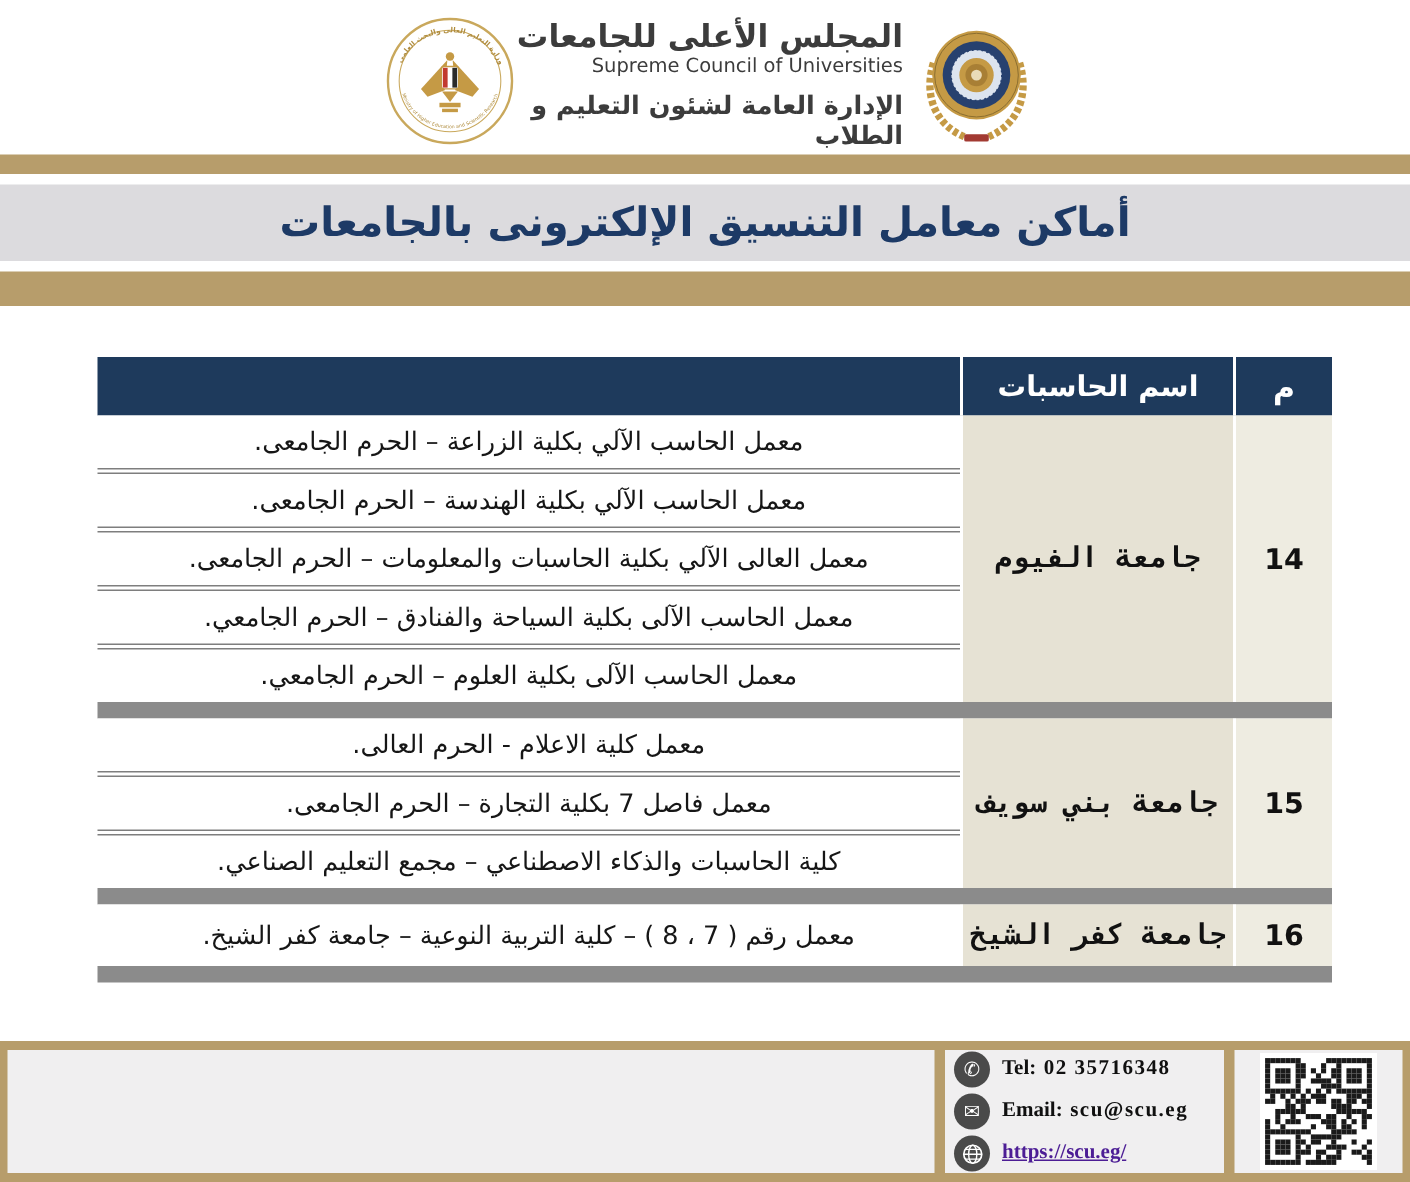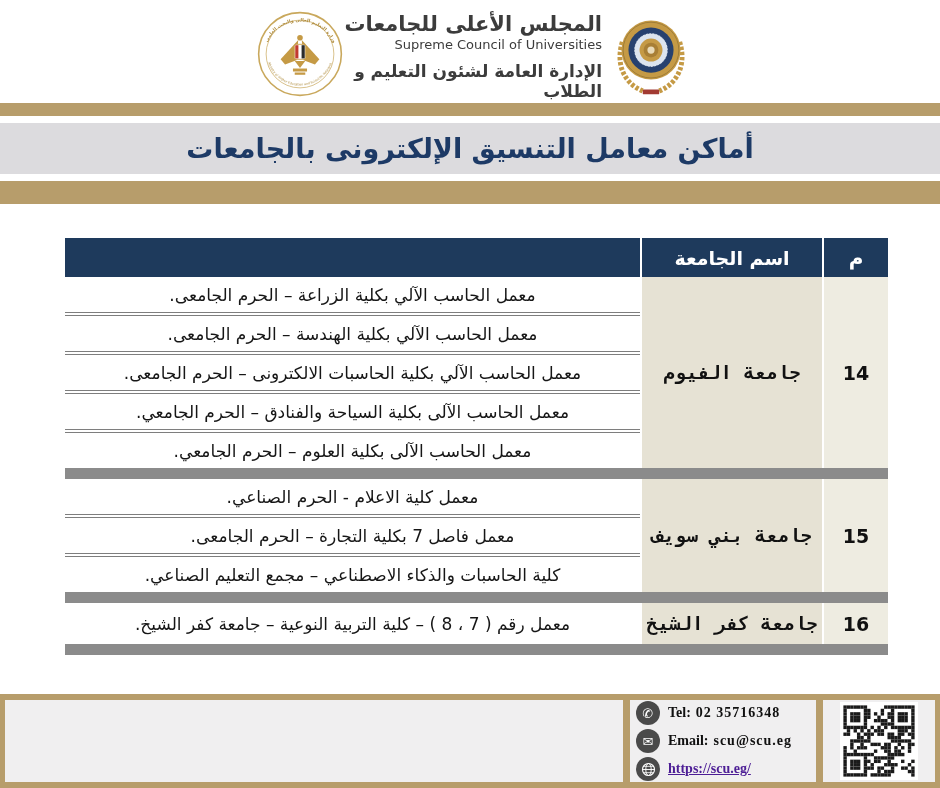--- a/index.html
+++ b/index.html
@@ -110,41 +110,41 @@
 
   <div class="tanbar tan1"></div>
   <div class="banner">
     <span>أماكن معامل التنسيق الإلكترونى بالجامعات</span>
   </div>
   <div class="tanbar tan2"></div>
 
   <div class="table">
     <div class="thead">
       <div class="th th-num">م</div>
-      <div class="th th-univ">اسم الجامعة</div>
+      <div class="th th-univ">اسم الحاسبات</div>
     </div>
 
     <div class="tgroup g14">
       <div class="cell-num">14</div>
       <div class="cell-univ">جامعة الفيوم</div>
       <div class="locs">
         <div class="loc-row">معمل الحاسب الآلي بكلية الزراعة – الحرم الجامعى.</div>
         <div class="loc-row">معمل الحاسب الآلي بكلية الهندسة – الحرم الجامعى.</div>
-        <div class="loc-row">معمل الحاسب الآلي بكلية الحاسبات الالكترونى – الحرم الجامعى.</div>
+        <div class="loc-row">معمل العالى الآلي بكلية الحاسبات والمعلومات – الحرم الجامعى.</div>
         <div class="loc-row">معمل الحاسب الآلى  بكلية السياحة والفنادق – الحرم الجامعي.</div>
         <div class="loc-row">معمل الحاسب الآلى بكلية العلوم – الحرم الجامعي.</div>
       </div>
     </div>
     <div class="gsep"></div>
 
     <div class="tgroup g15">
       <div class="cell-num">15</div>
       <div class="cell-univ">جامعة بني سويف</div>
       <div class="locs">
-        <div class="loc-row">معمل كلية الاعلام  - الحرم الصناعي.</div>
+        <div class="loc-row">معمل كلية الاعلام  - الحرم العالى.</div>
         <div class="loc-row">معمل فاصل 7 بكلية التجارة – الحرم الجامعى.</div>
         <div class="loc-row">كلية الحاسبات والذكاء الاصطناعي – مجمع التعليم الصناعي.</div>
       </div>
     </div>
     <div class="gsep"></div>
 
     <div class="tgroup g16">
       <div class="cell-num">16</div>
       <div class="cell-univ">جامعة كفر الشيخ</div>
       <div class="locs">

